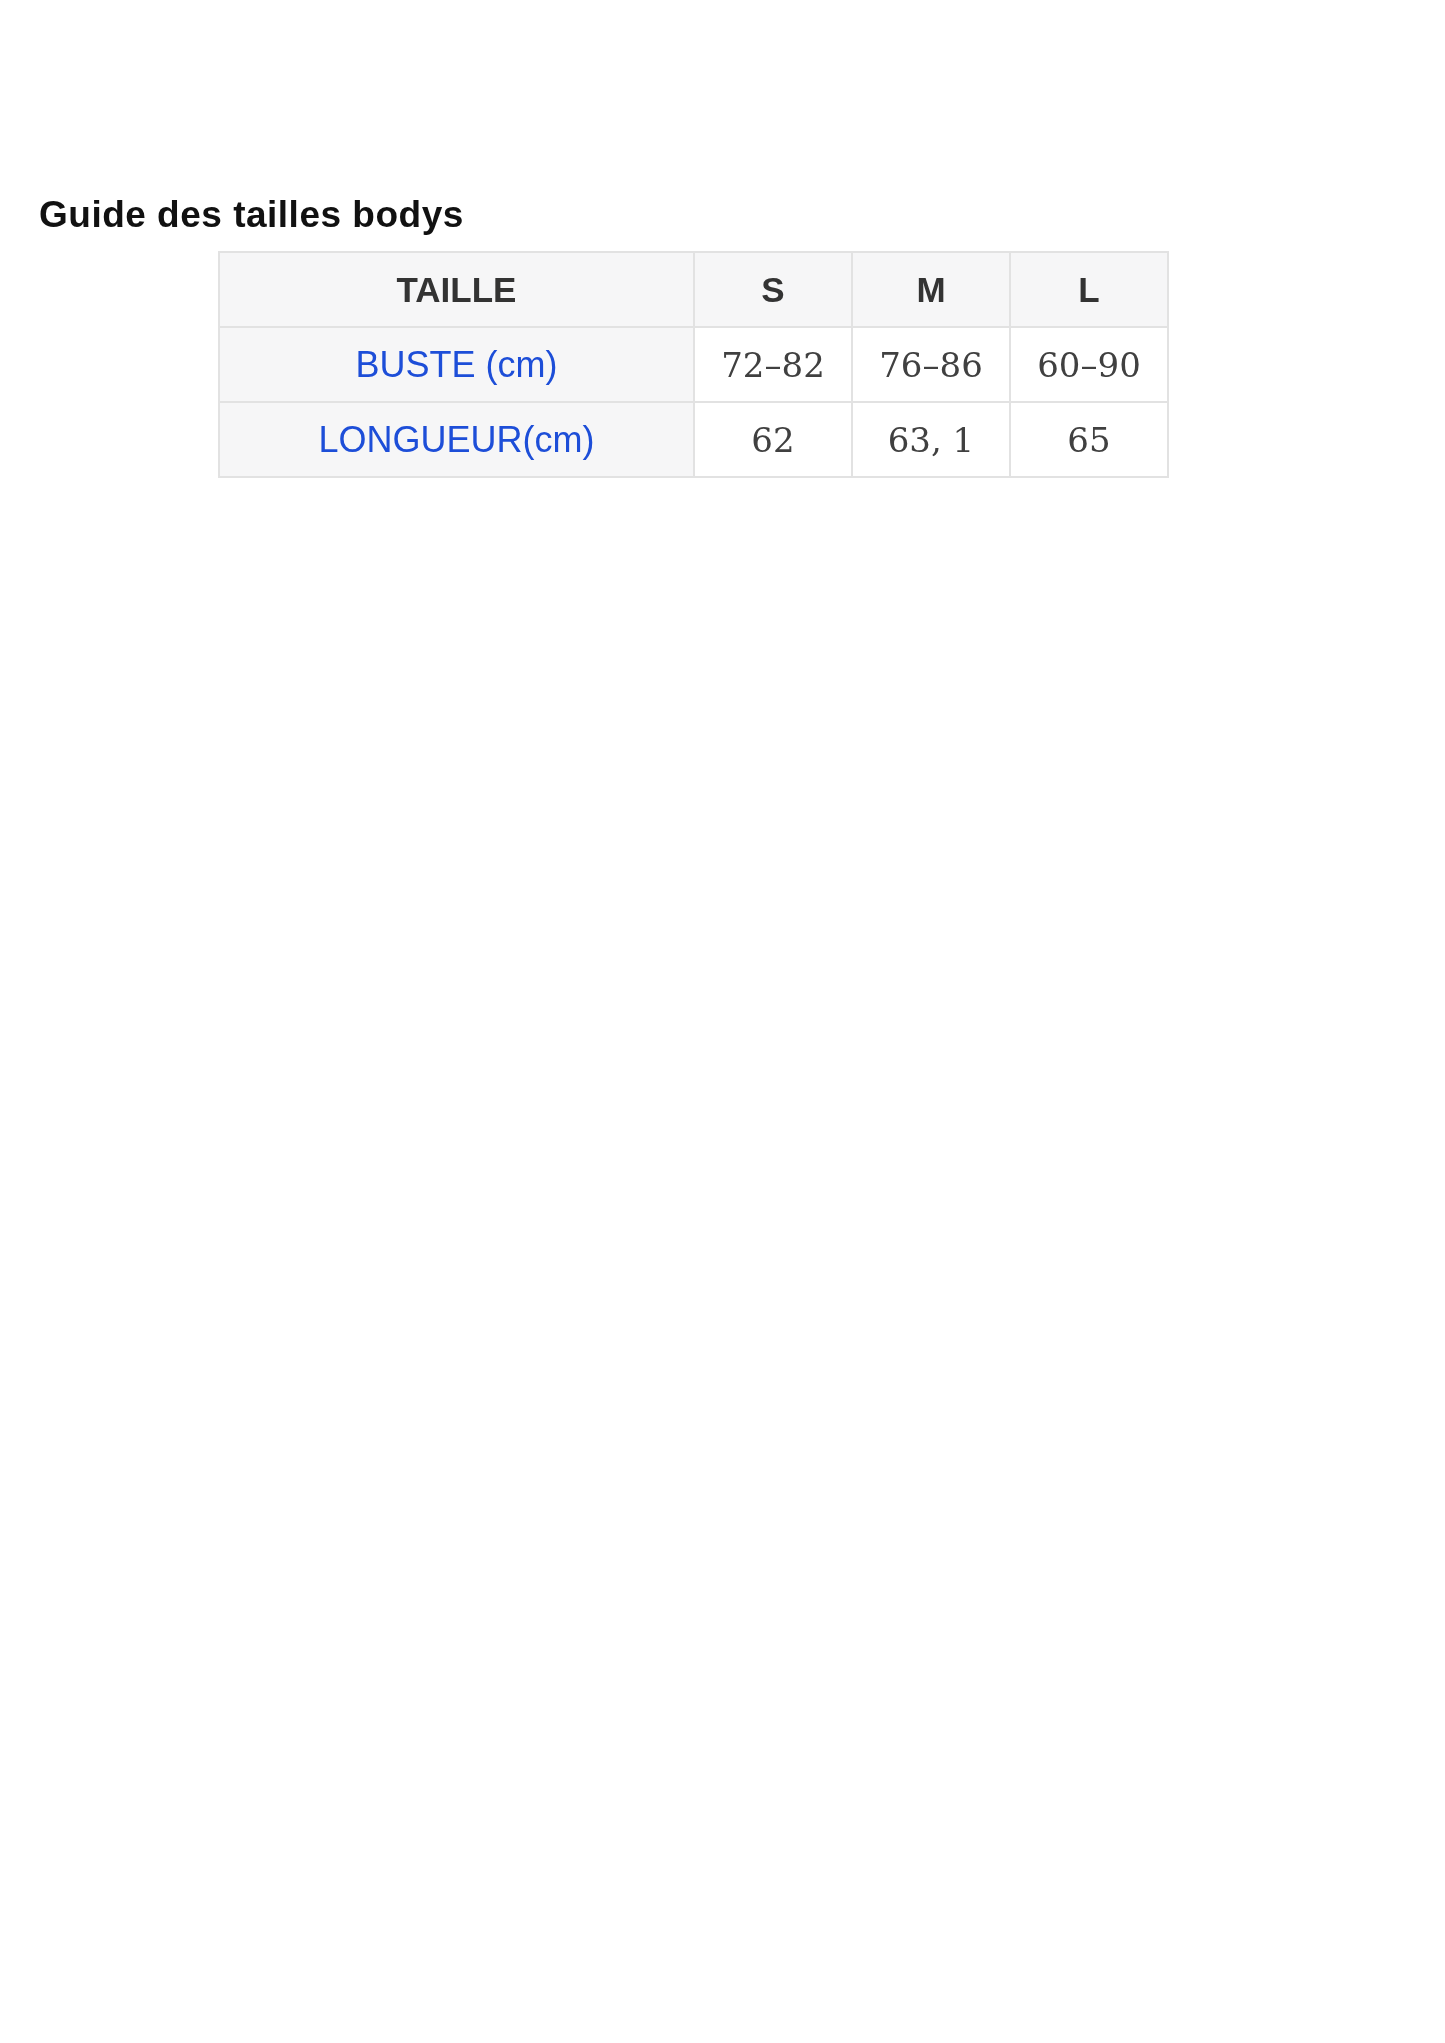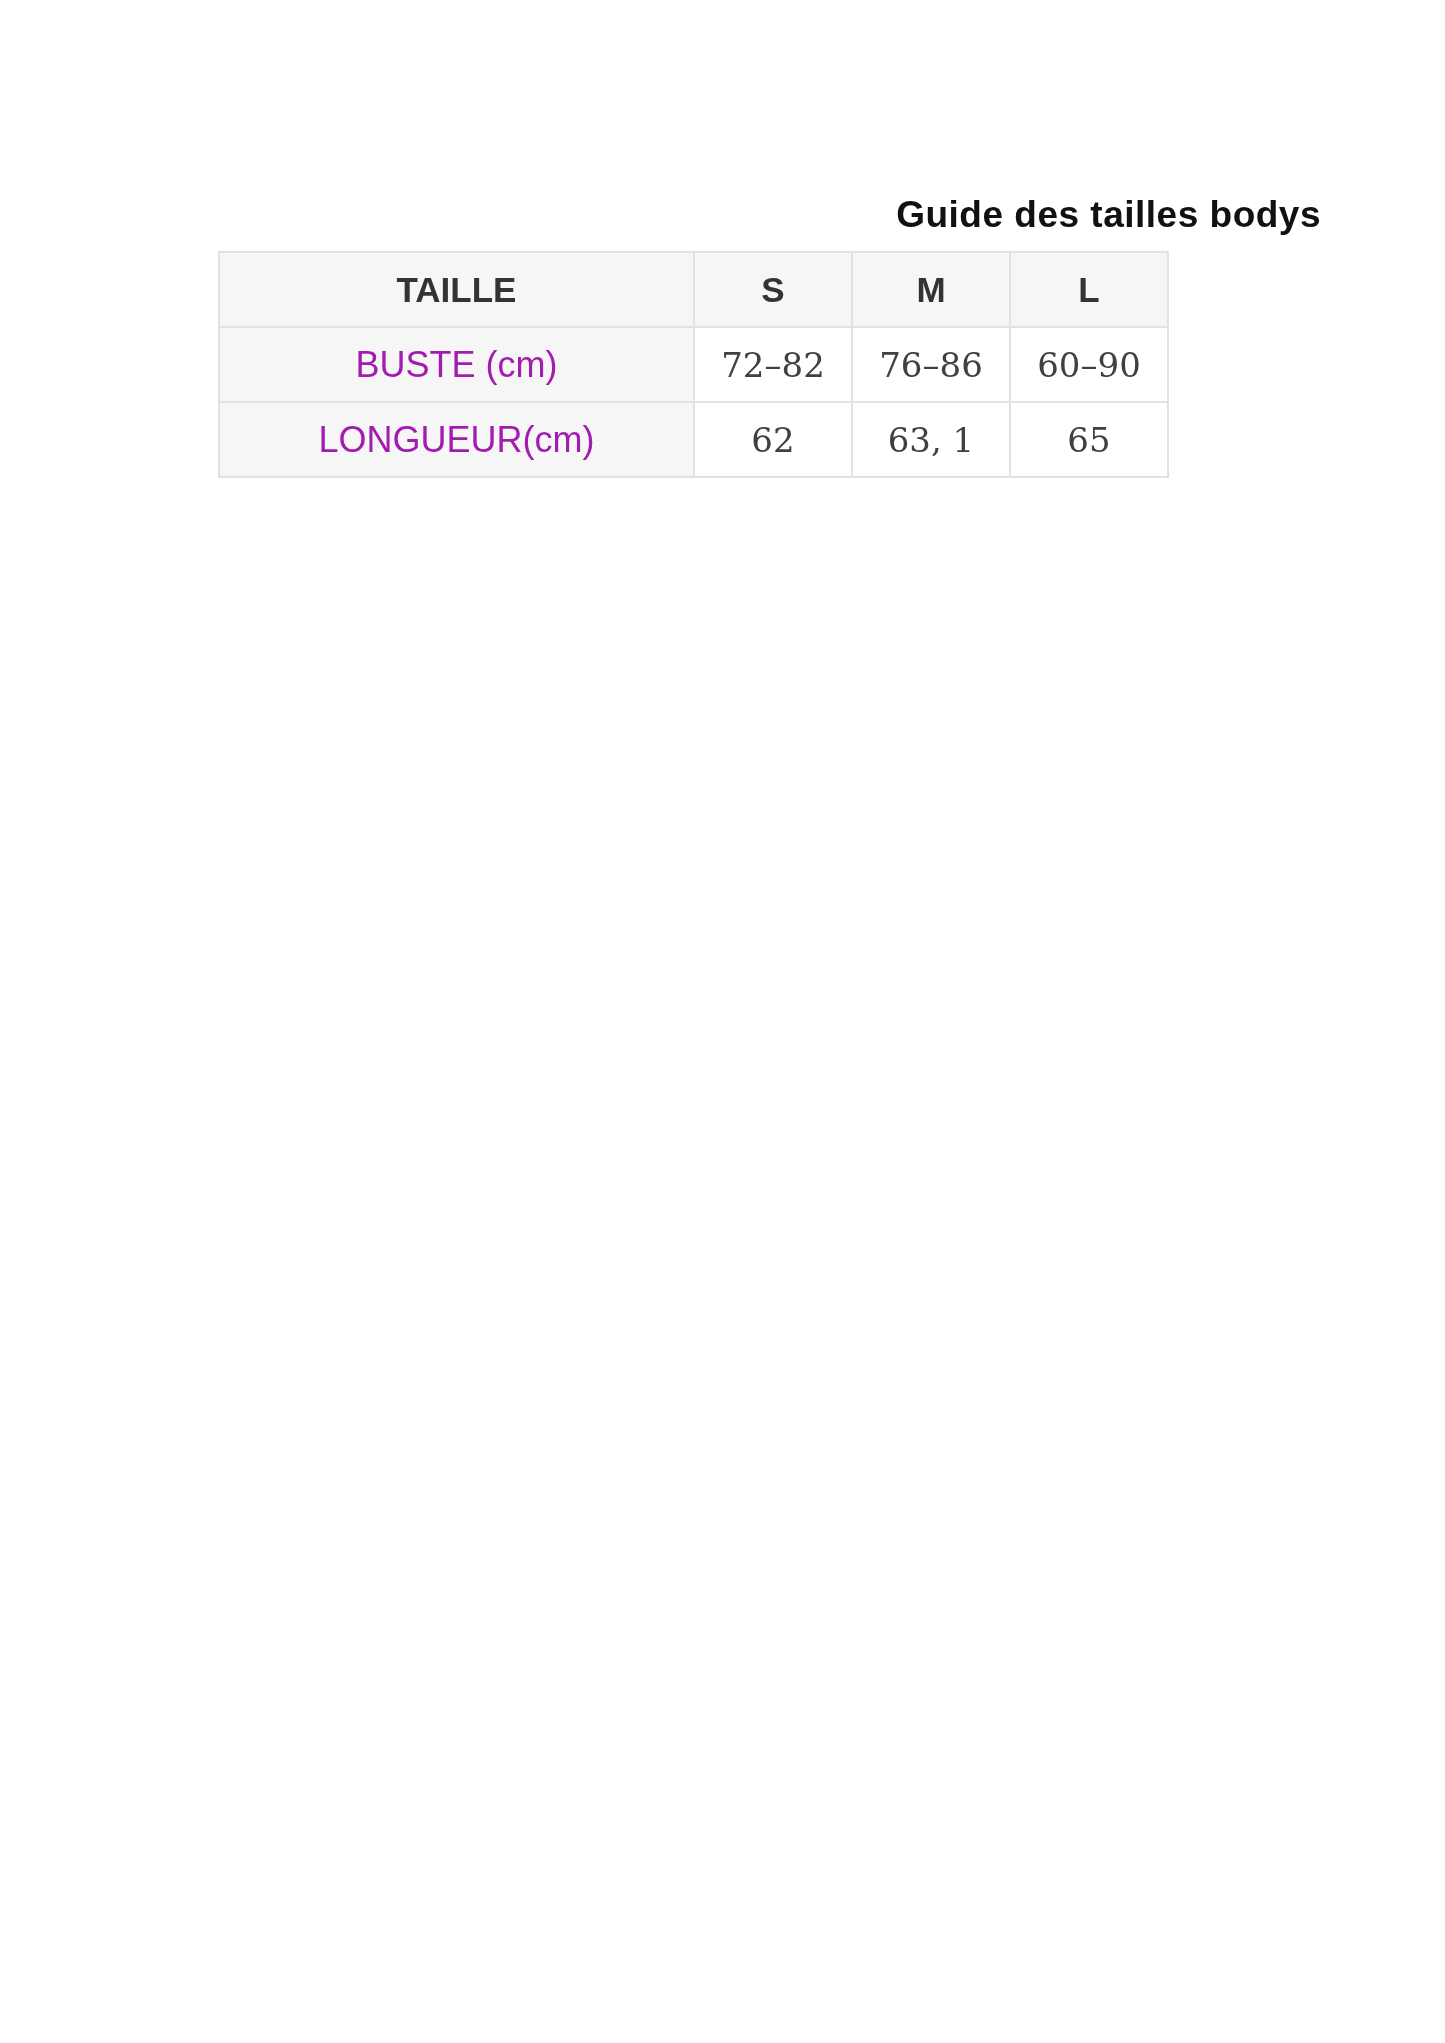--- a/index.html
+++ b/index.html
@@ -13,25 +13,26 @@
     position: relative;
     font-family: "Liberation Sans", sans-serif;
     color: #333333;
   }
   .page-title {
     position: absolute;
     top: 194px;
     left: 0;
     width: 1321px;
     margin: 0;
-    text-align: right;
+    text-align: left;
     font-size: 37px;
     font-weight: 700;
     color: #111111;
     letter-spacing: 0.5px;
+    padding-left: 39px;
   }
   table.size-table {
     position: absolute;
     top: 251px;
     left: 218px;
     width: 949px;
     border-collapse: collapse;
     table-layout: fixed;
     border-radius: 24px;
   }
@@ -49,21 +50,21 @@
   .size-table th {
     background: #f6f6f7;
     font-size: 35px;
     font-weight: 700;
     color: #333333;
   }
   .size-table td.row-label {
     background: #f6f6f7;
     font-size: 36px;
     font-weight: 400;
-    color: #a21caf;
+    color: #1d4ed8;
   }
   .size-table td.value {
     background: #ffffff;
     font-family: "DejaVu Serif", serif;
     font-size: 34px;
     font-weight: 400;
     color: #404040;
   }
 </style>
 </head>

